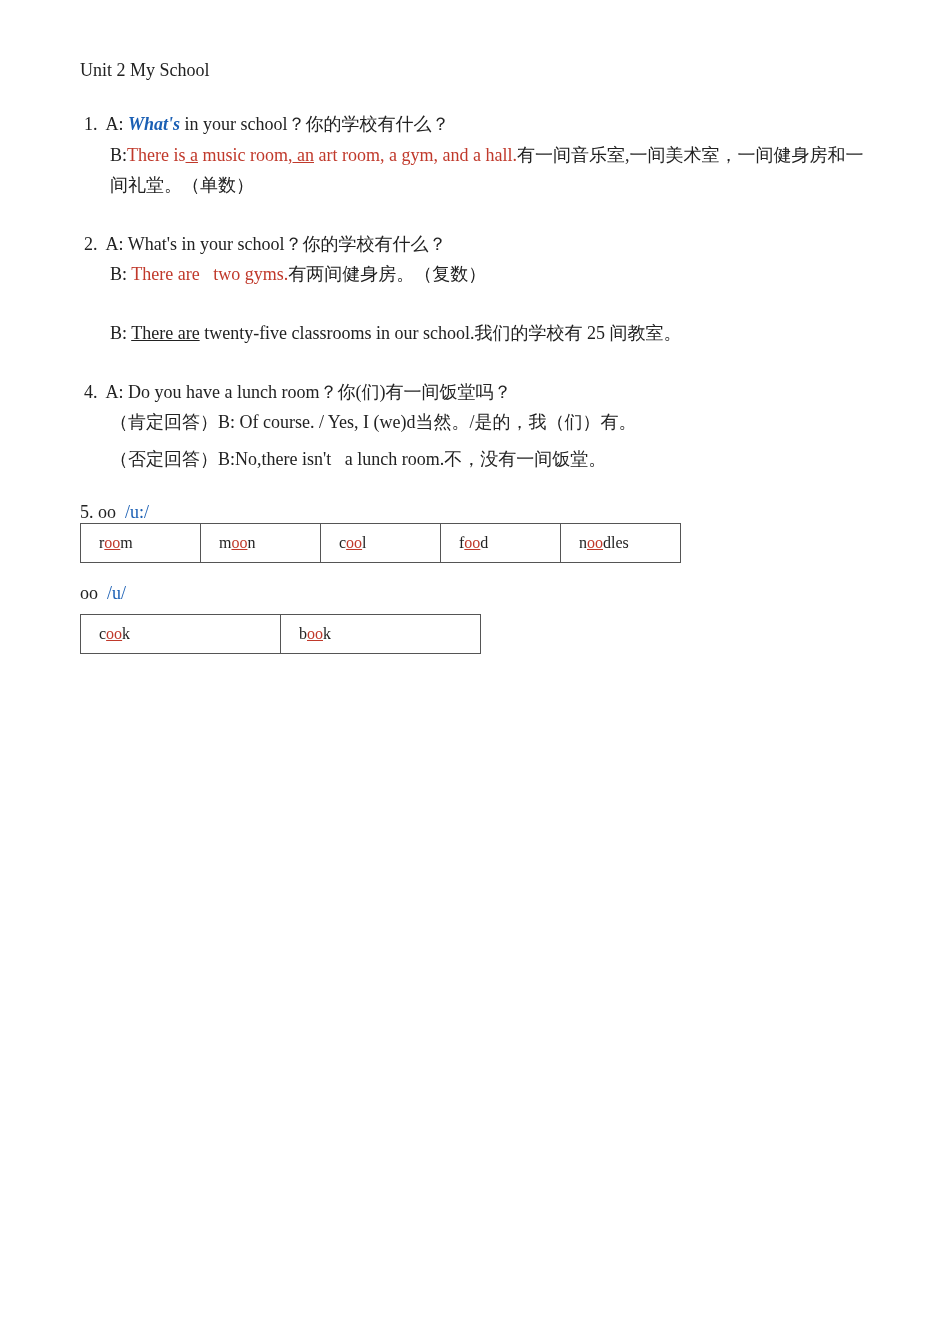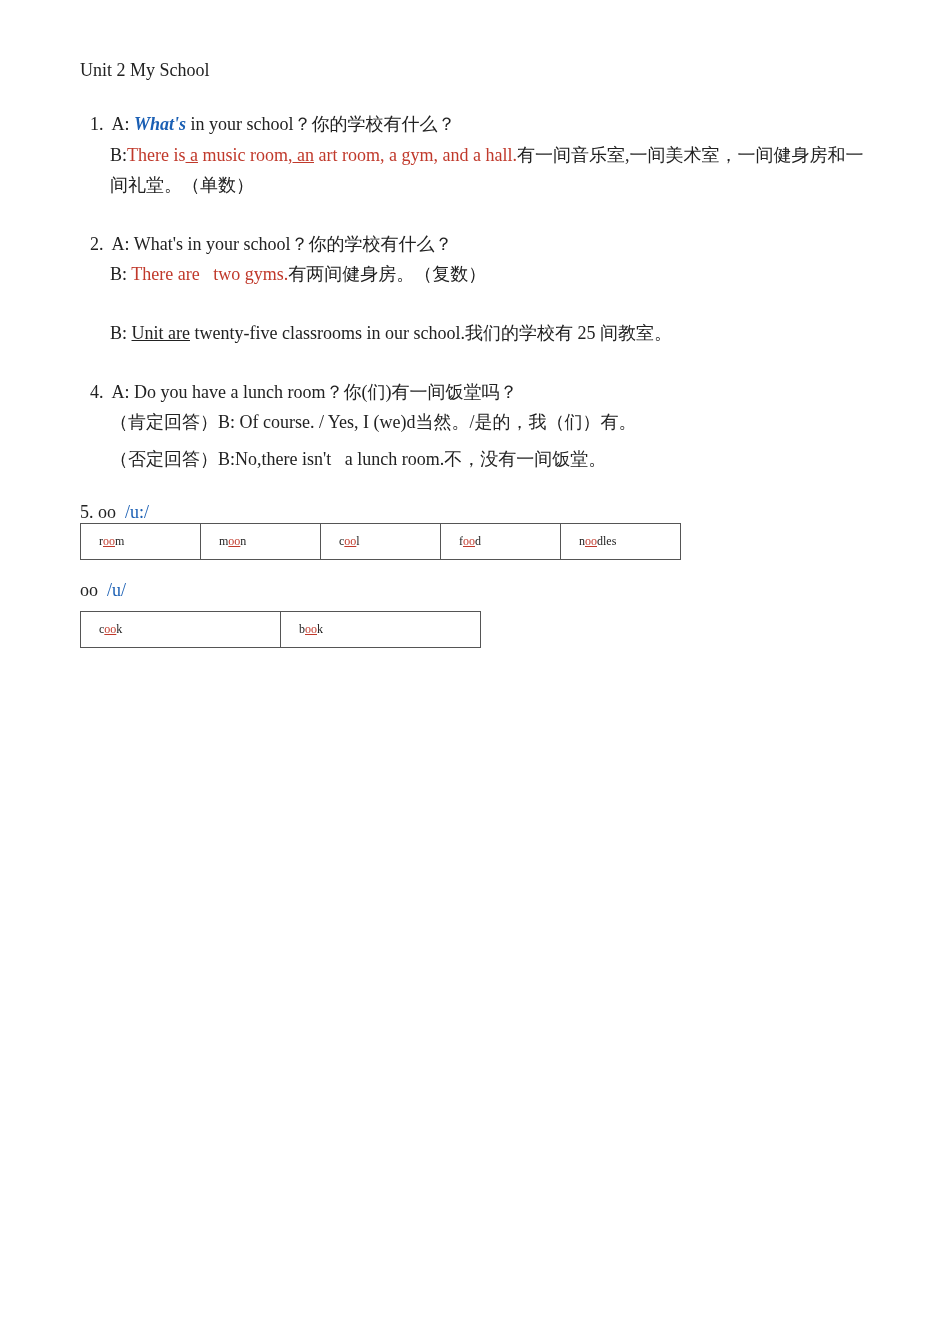--- a/index.html
+++ b/index.html
@@ -51,32 +51,32 @@
     .phonics-label {
     }
     .phonics-table {
       border-collapse: collapse;
       margin-bottom: 20px;
     }
     .phonics-table td {
       border: 1px solid #555;
       padding: 10px 18px;
       min-width: 120px;
-      font-size: 12px;
+      font-size: 16px;
       color: #222;
     }
     .oo-underline {
       text-decoration: underline;
       color: #c0392b;
     }
     .small-table td {
       min-width: 200px;
     }
     .q-line-wrap {
-      margin-left: 10px;
+      margin-left: 4px;
       line-height: 1.7;
     }
   </style>
 </head>
 <body>
 
 <div class="unit-title">Unit 2  My School</div>
 
 <div class="question-block">
   <div class="q-line-wrap">
@@ -91,21 +91,21 @@
   <div class="q-line-wrap">
     <span>2.&nbsp; A:  What's in your school？你的学校有什么？</span>
   </div>
   <div class="answer-line">
     B: <span class="red">There are &nbsp; two gyms.</span><span>有两间健身房。（复数）</span>
   </div>
 </div>
 
 <div class="question-block">
   <div class="answer-line">
-    B: <span class="underline">Unit are</span><span> twenty-five  classrooms  in  our  school.我们的学校有 25 间教室。</span>
+    B: <span class="underline">There are</span><span> twenty-five  classrooms  in  our  school.我们的学校有 25 间教室。</span>
   </div>
 </div>
 
 <div class="question-block">
   <div class="q-line-wrap">
     <span>4.&nbsp; A: Do you have a lunch room？你(们)有一间饭堂吗？</span>
   </div>
   <div class="answer-line">
     （肯定回答）B:  Of  course.  /  Yes,  I  (we)d当然。/是的，我（们）有。
   </div>

